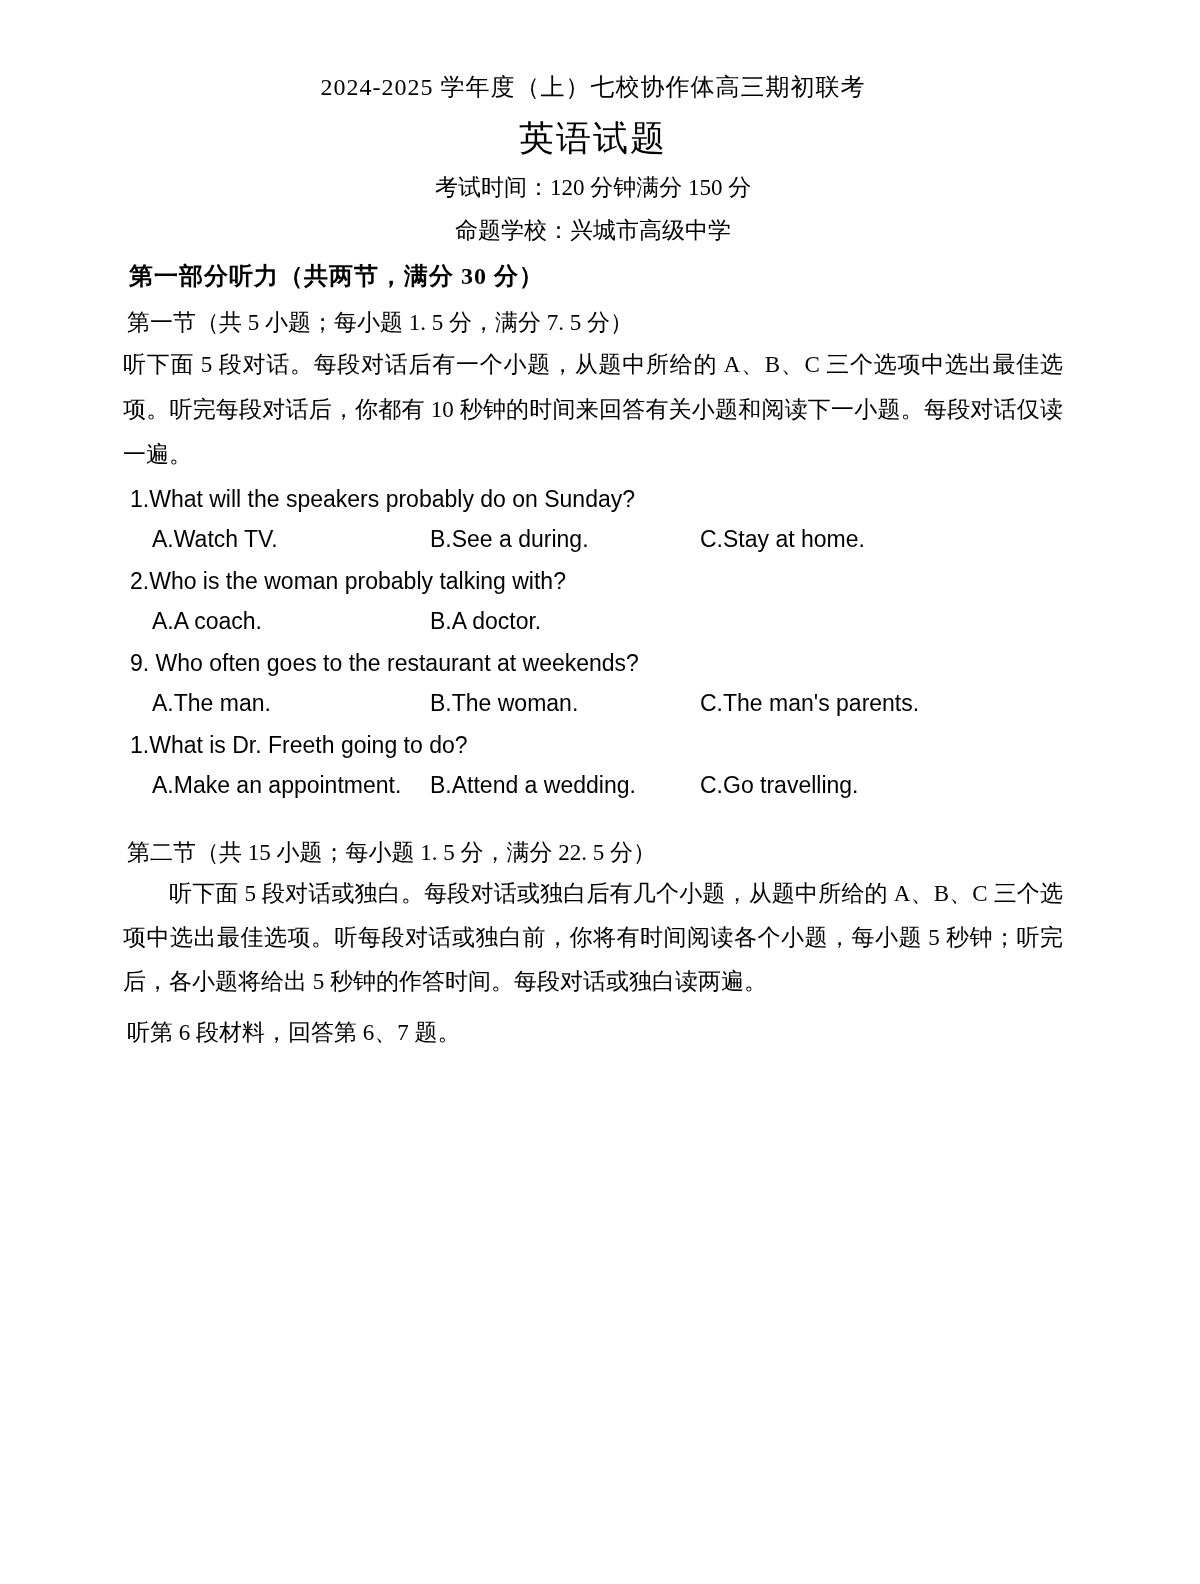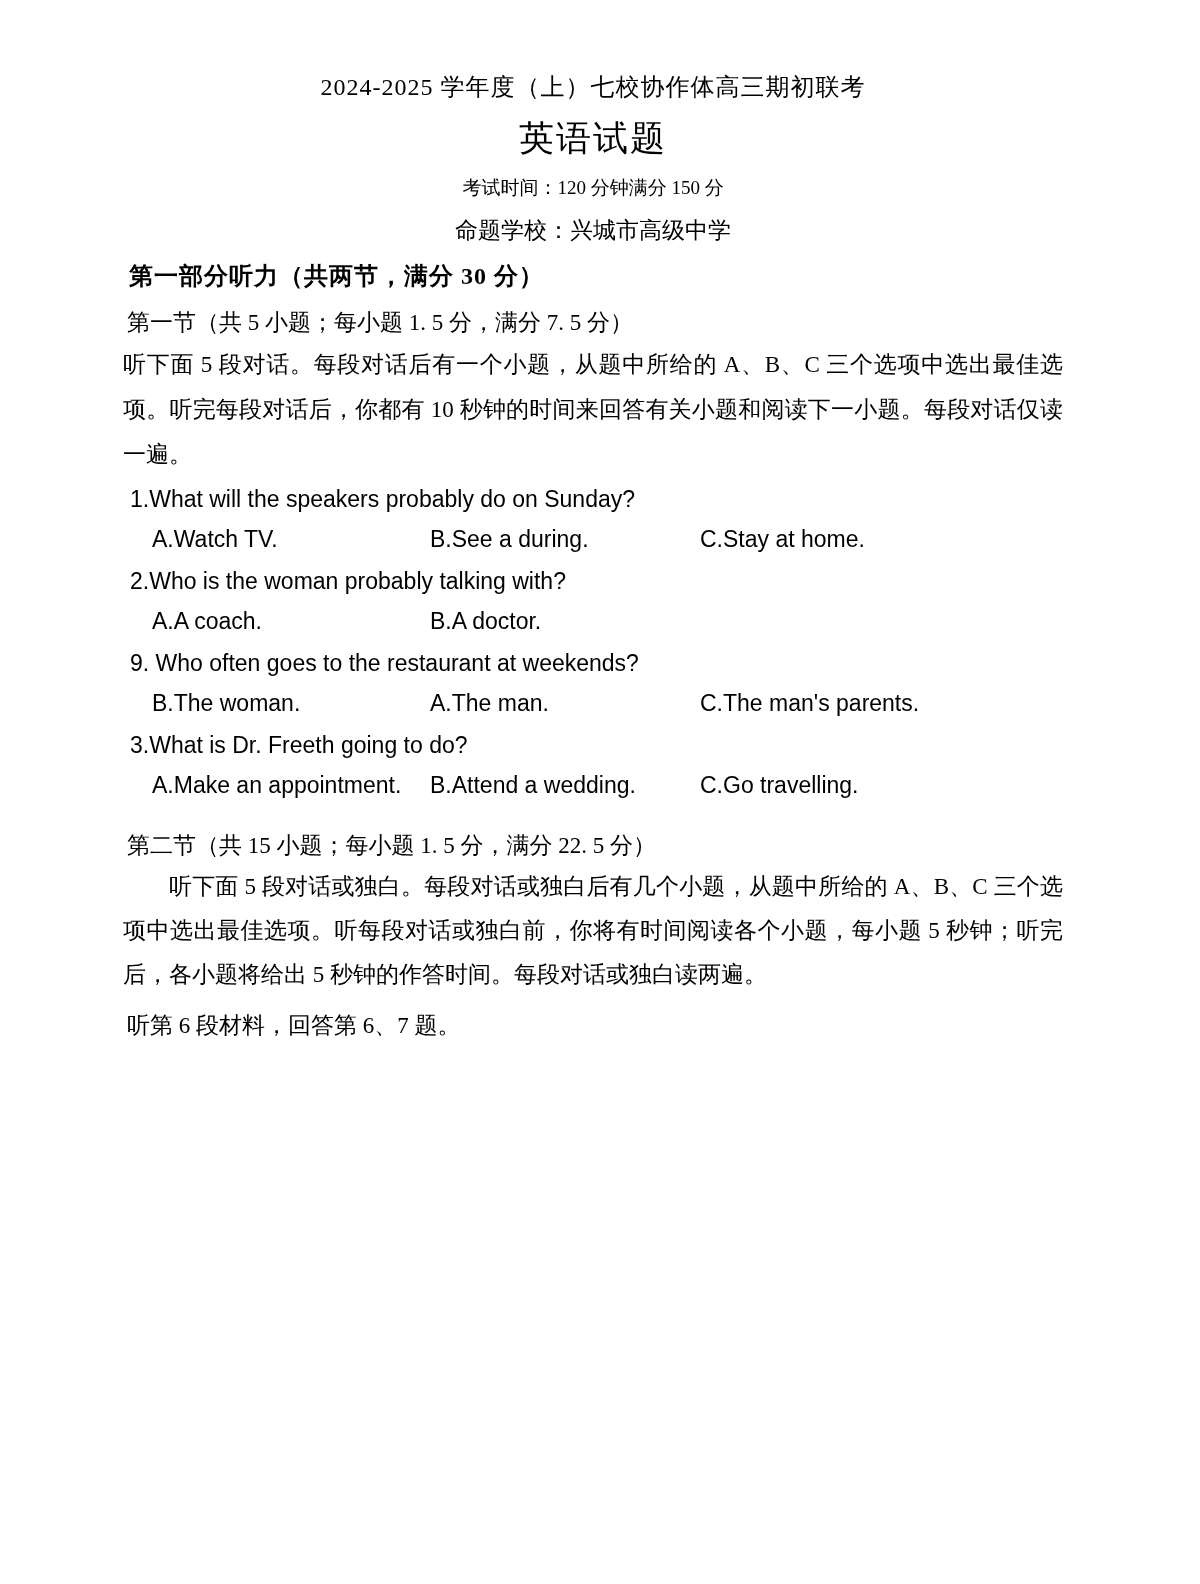--- a/index.html
+++ b/index.html
@@ -10,21 +10,21 @@
     background: #ffffff;
     color: #000000;
     position: relative;
     padding: 72px 137px 0 123px;
     font-family: "Liberation Serif", "DejaVu Serif", serif;
     overflow: hidden;
   }
   .center { text-align: center; }
   .h-session { font-size: 24px; line-height: 31px; letter-spacing: 1px; }
   .h-title   { font-size: 35px; line-height: 44px; font-weight: normal; margin-top: 14px; letter-spacing: 2px; }
-  .h-duration{ font-size: 19px; line-height: 30px; margin-top: 12px; }
+  .h-duration{ font-size: 23px; line-height: 30px; margin-top: 12px; }
   .h-school  { font-size: 23px; line-height: 30px; margin-top: 13px; }
 
   .part-heading {
     font-size: 24px; line-height: 31px; font-weight: bold;
     margin-top: 15px; letter-spacing: 1px; padding-left: 6px;
   }
   .sec-heading {
     font-size: 23px; line-height: 30px; margin-top: 16px; padding-left: 4px;
   }
   .instructions {
@@ -38,21 +38,21 @@
     margin-top: 2px;
   }
   .q-text { padding-left: 7px; }
   .options-row {
     display: grid;
     grid-template-columns: 278px 270px auto;
     padding-left: 29px;
   }
   .opt { white-space: nowrap; }
 
-  .sec2-heading { margin-top: 26px; }
+  .sec2-heading { margin-top: 33px; }
   .material-line {
     font-size: 23px; line-height: 30px; margin-top: 14px; padding-left: 4px;
   }
   .q6-block {
     font-family: "Liberation Sans", "DejaVu Sans", sans-serif;
     font-size: 23px; line-height: 38px;
     margin-top: 16px;
   }
   .q6-option { padding-left: 25px; }
   .q7-text { padding-left: 27px; margin-top: 2px; }
@@ -85,28 +85,28 @@
     <div class="q-text">2.Who is the woman probably talking with?</div>
     <div class="options-row">
       <span class="opt">A.A coach.</span>
       <span class="opt">B.A doctor.</span>
     </div>
   </div>
 
   <div class="qblock">
     <div class="q-text">9. Who often goes to the restaurant at weekends?</div>
     <div class="options-row">
+      <span class="opt">A.The man.</span>
       <span class="opt">B.The woman.</span>
-      <span class="opt">A.The man.</span>
       <span class="opt">C.The man's parents.</span>
     </div>
   </div>
 
   <div class="qblock">
-    <div class="q-text">3.What is Dr. Freeth going to do?</div>
+    <div class="q-text">1.What is Dr. Freeth going to do?</div>
     <div class="options-row">
       <span class="opt">A.Make an appointment.</span>
       <span class="opt">B.Attend a wedding.</span>
       <span class="opt">C.Go travelling.</span>
     </div>
   </div>
 
 
   <div class="sec-heading sec2-heading">第二节（共 15 小题；每小题 1. 5 分，满分 22. 5 分）</div>
   <p class="instructions indent">听下面 5 段对话或独白。每段对话或独白后有几个小题，从题中所给的 A、B、C 三个选项中选出最佳选项。听每段对话或独白前，你将有时间阅读各个小题，每小题 5 秒钟；听完后，各小题将给出 5 秒钟的作答时间。每段对话或独白读两遍。</p>

